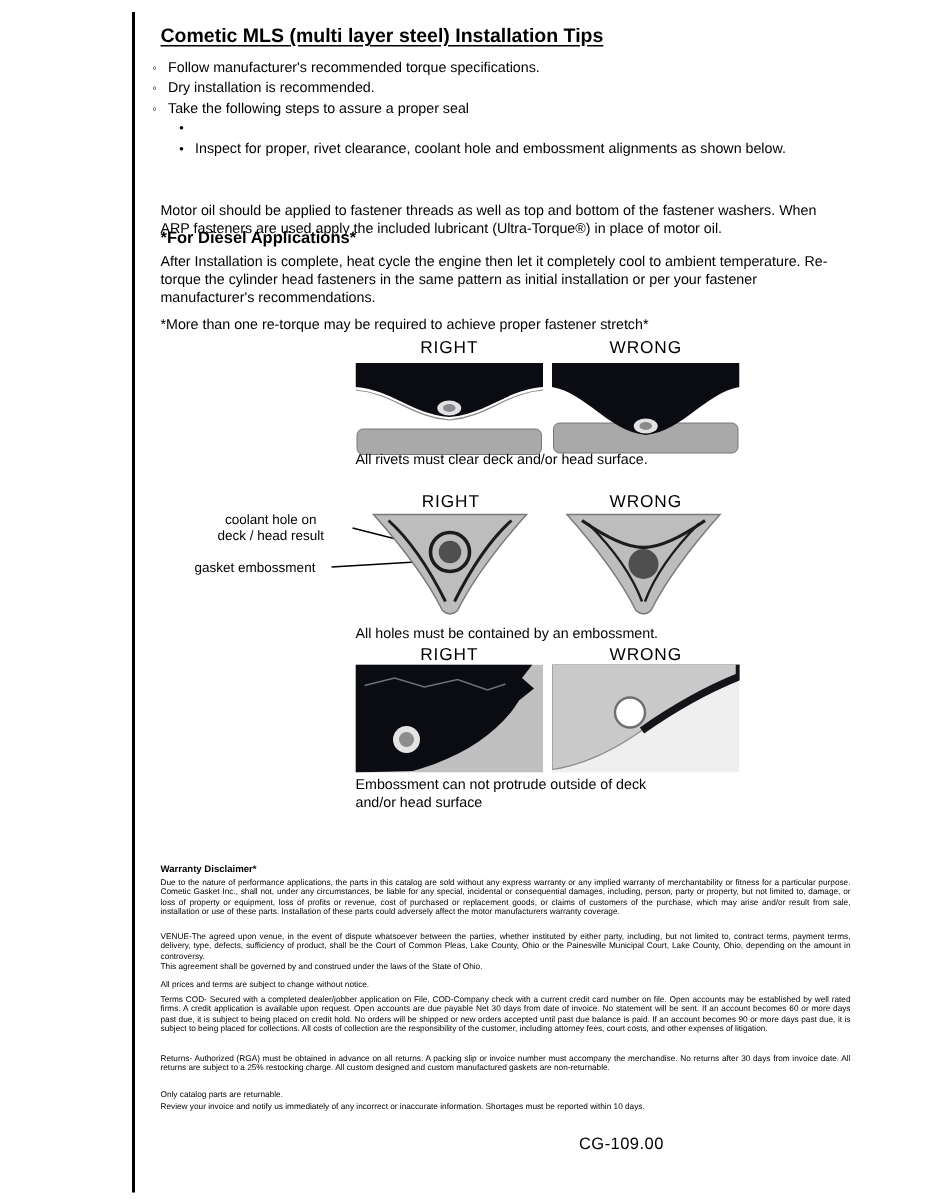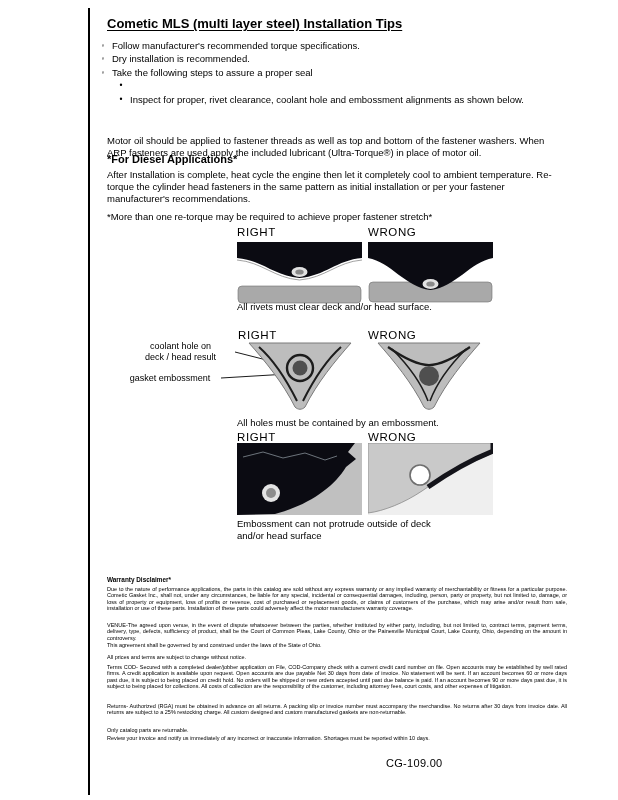--- a/index.html
+++ b/index.html
@@ -7,21 +7,21 @@
   body { font-family:"Liberation Sans","DejaVu Sans",sans-serif; color:#000; }
   .page { position:relative; width:618px; height:800px; background:#fff; overflow:hidden; }
   .abs { position:absolute; }
   .left-rule { position:absolute; left:88px; top:8px; width:2px; height:787px; background:#000; }
   .title { font-size:13px; font-weight:bold; text-decoration:underline; text-underline-offset:2px; white-space:nowrap; }
   .body-text { font-size:9.5px; line-height:12px; }
   .bullet-row { display:flex; gap:5px; font-size:9.5px; line-height:13.4px; }
   .bullet-row .m { width:8px; text-align:center; font-size:8.5px; flex:0 0 auto; }
   .sub { margin-left:18px; }
   .diesel-head { font-size:11px; font-weight:bold; }
-  .diag-label { font-size:11.5px; letter-spacing:0.6px; text-align:left; width:125px; }
+  .diag-label { font-size:11.5px; letter-spacing:0.6px; text-align:center; width:125px; }
   .caption { font-size:9.5px; line-height:12px; }
   .annot { font-size:9px; line-height:11px; text-align:center; }
   .fine { font-size:5.5px; line-height:6.3px; width:460px; text-align:justify; }
   .fine-head { font-size:6.4px; font-weight:bold; }
   .footer-code { font-size:11px; letter-spacing:0.3px; }
   svg { display:block; }
 </style>
 </head>
 <body>
 

